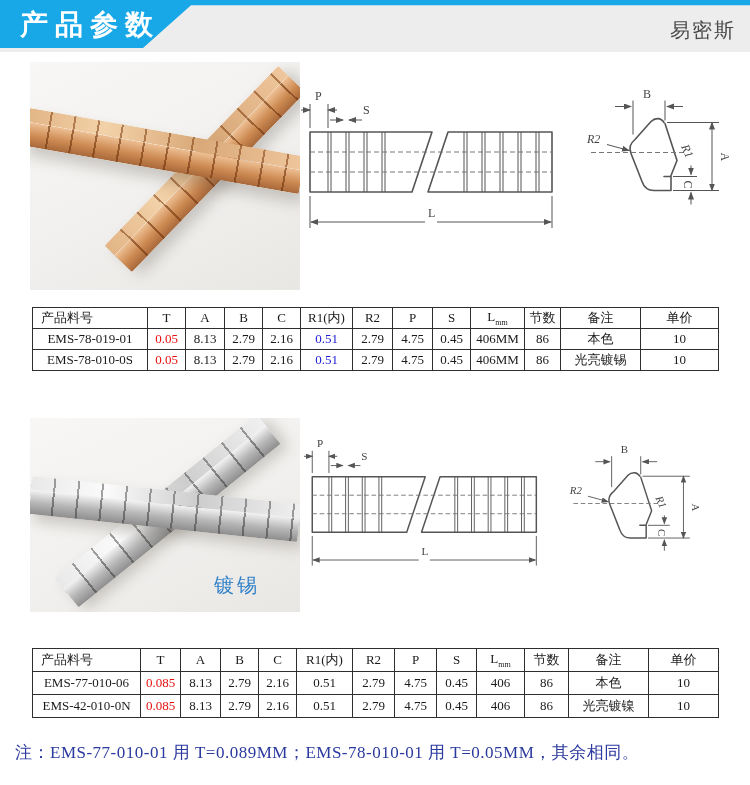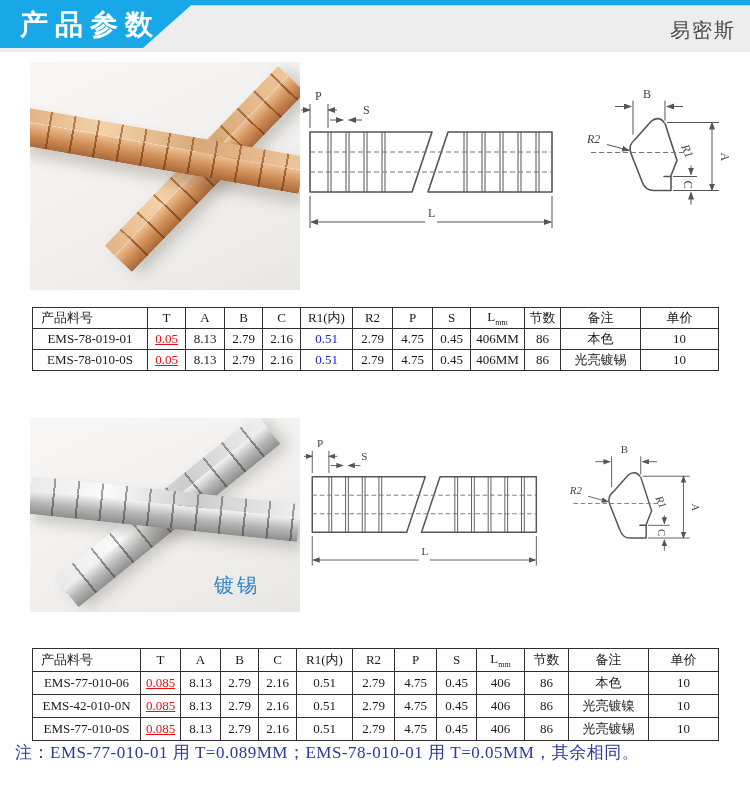--- a/index.html
+++ b/index.html
@@ -39,21 +39,21 @@
   .ddash{stroke:#777;stroke-width:1;fill:none;stroke-dasharray:5 3;}
 
   
   table.spec{position:absolute;border-collapse:collapse;table-layout:fixed;width:686px;
              font-size:13px;color:#1a1a1a;}
   .spec th,.spec td{border:1px solid #2e2e2e;text-align:center;padding:0;overflow:hidden;
                     white-space:nowrap;font-weight:normal;}
   .t1 th,.t1 td{height:20px;}
   .t2 th,.t2 td{height:22px;}
   .spec th.first{text-align:left;padding-left:8px;}
-  .val-red{color:#e80f0f;text-decoration:underline;}
+  .val-red{color:#e80f0f;}
   .val-blue{color:#2121d6;}
   .lsub{font-size:8px;vertical-align:sub;}
 
   
   .footnote{position:absolute;left:15px;top:741px;font-size:17px;color:#2b3a9e;letter-spacing:.5px;}
 </style>
 </head>
 <body>
 
 <div class="page">
@@ -341,33 +341,18 @@
           <td>2.16</td>
           <td>0.51</td>
           <td>2.79</td>
           <td>4.75</td>
           <td>0.45</td>
           <td>406</td>
           <td>86</td>
           <td>光亮镀镍</td>
           <td>10</td>
         </tr>
-        <tr>
-          <td>EMS-77-010-0S</td>
-          <td class="val-red">0.085</td>
-          <td>8.13</td>
-          <td>2.79</td>
-          <td>2.16</td>
-          <td>0.51</td>
-          <td>2.79</td>
-          <td>4.75</td>
-          <td>0.45</td>
-          <td>406</td>
-          <td>86</td>
-          <td>光亮镀锡</td>
-          <td>10</td>
-        </tr>
       </tbody>
   </table>
 
   <div class="footnote">注：EMS-77-010-01 用 T=0.089MM；EMS-78-010-01 用 T=0.05MM，其余相同。</div>
 
 </div>
 
 </body></html>

